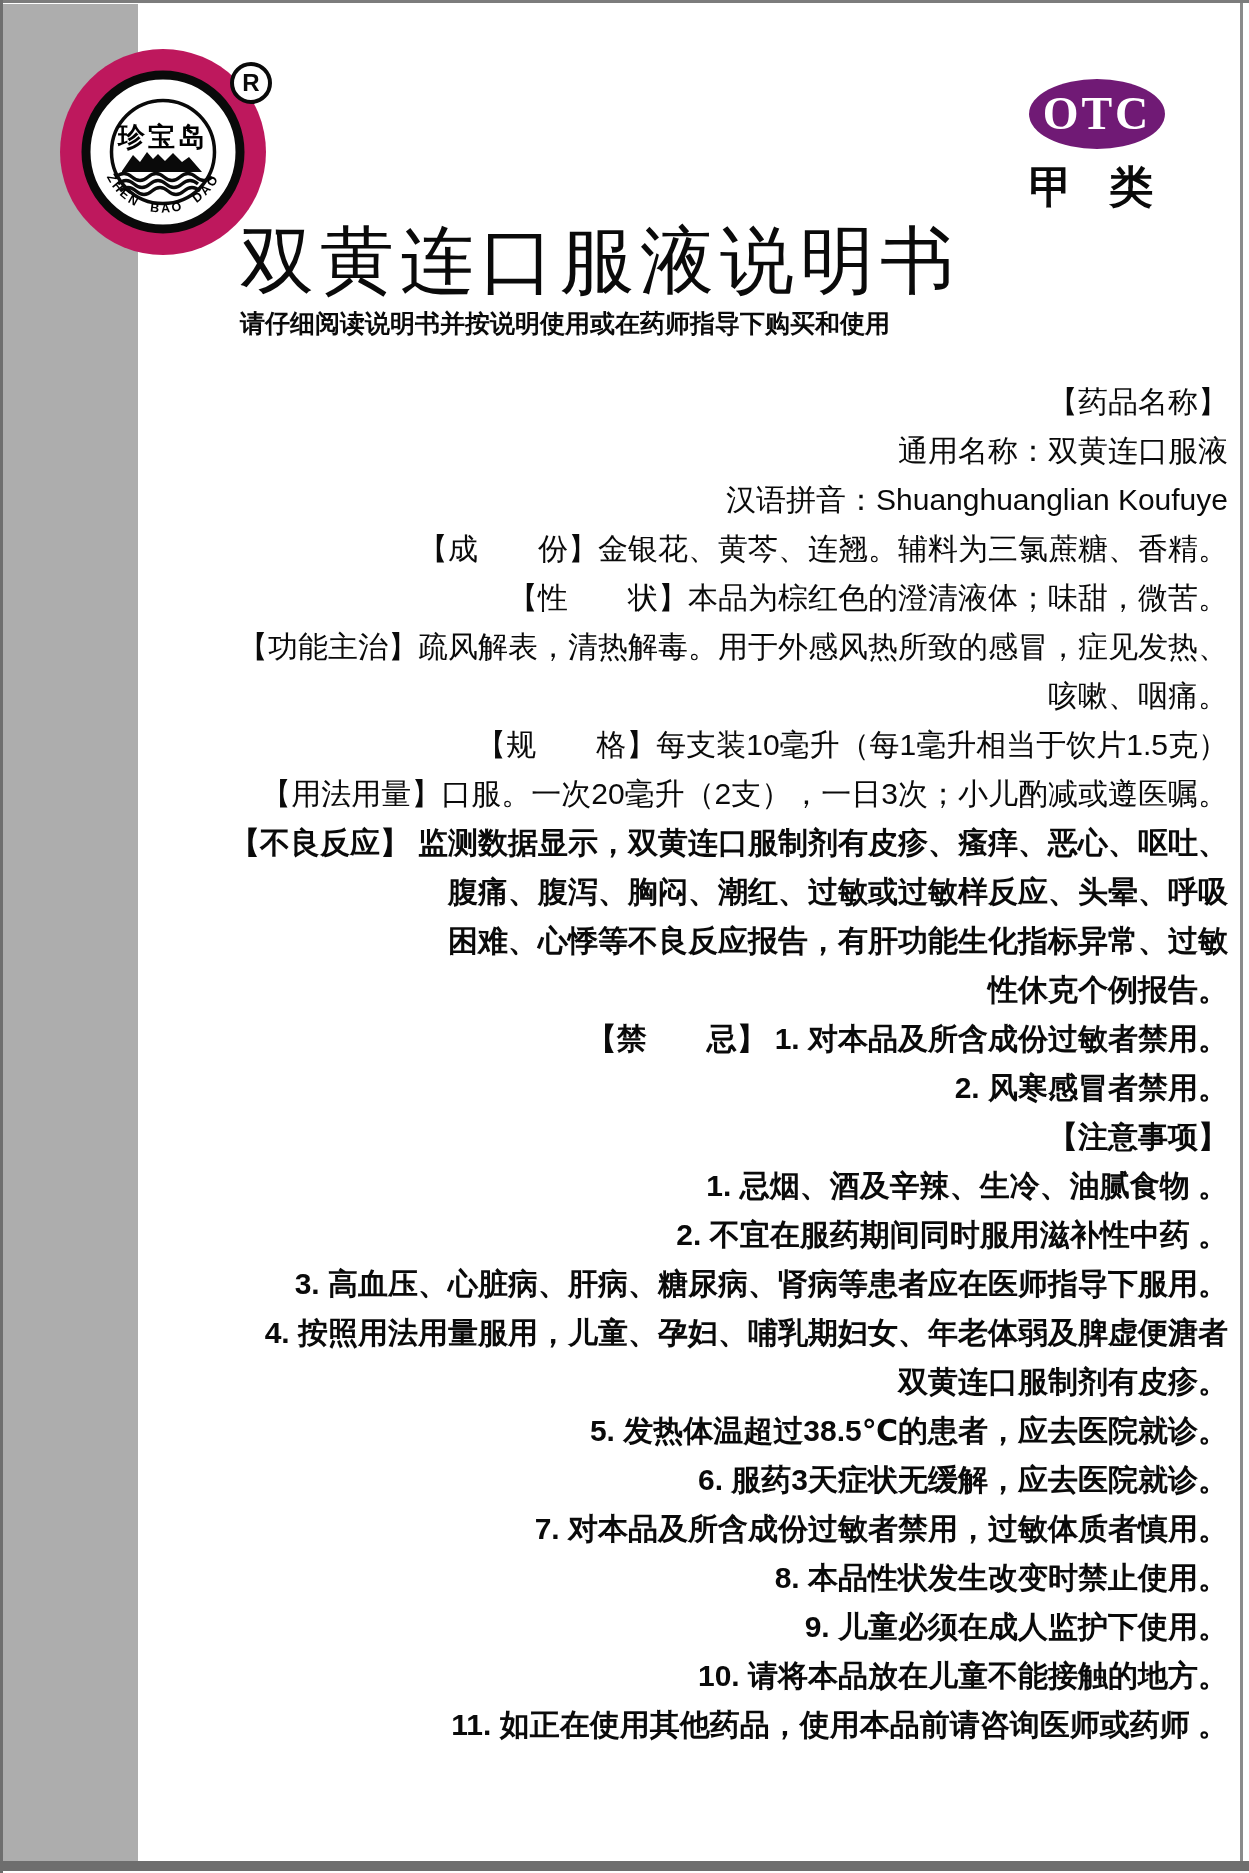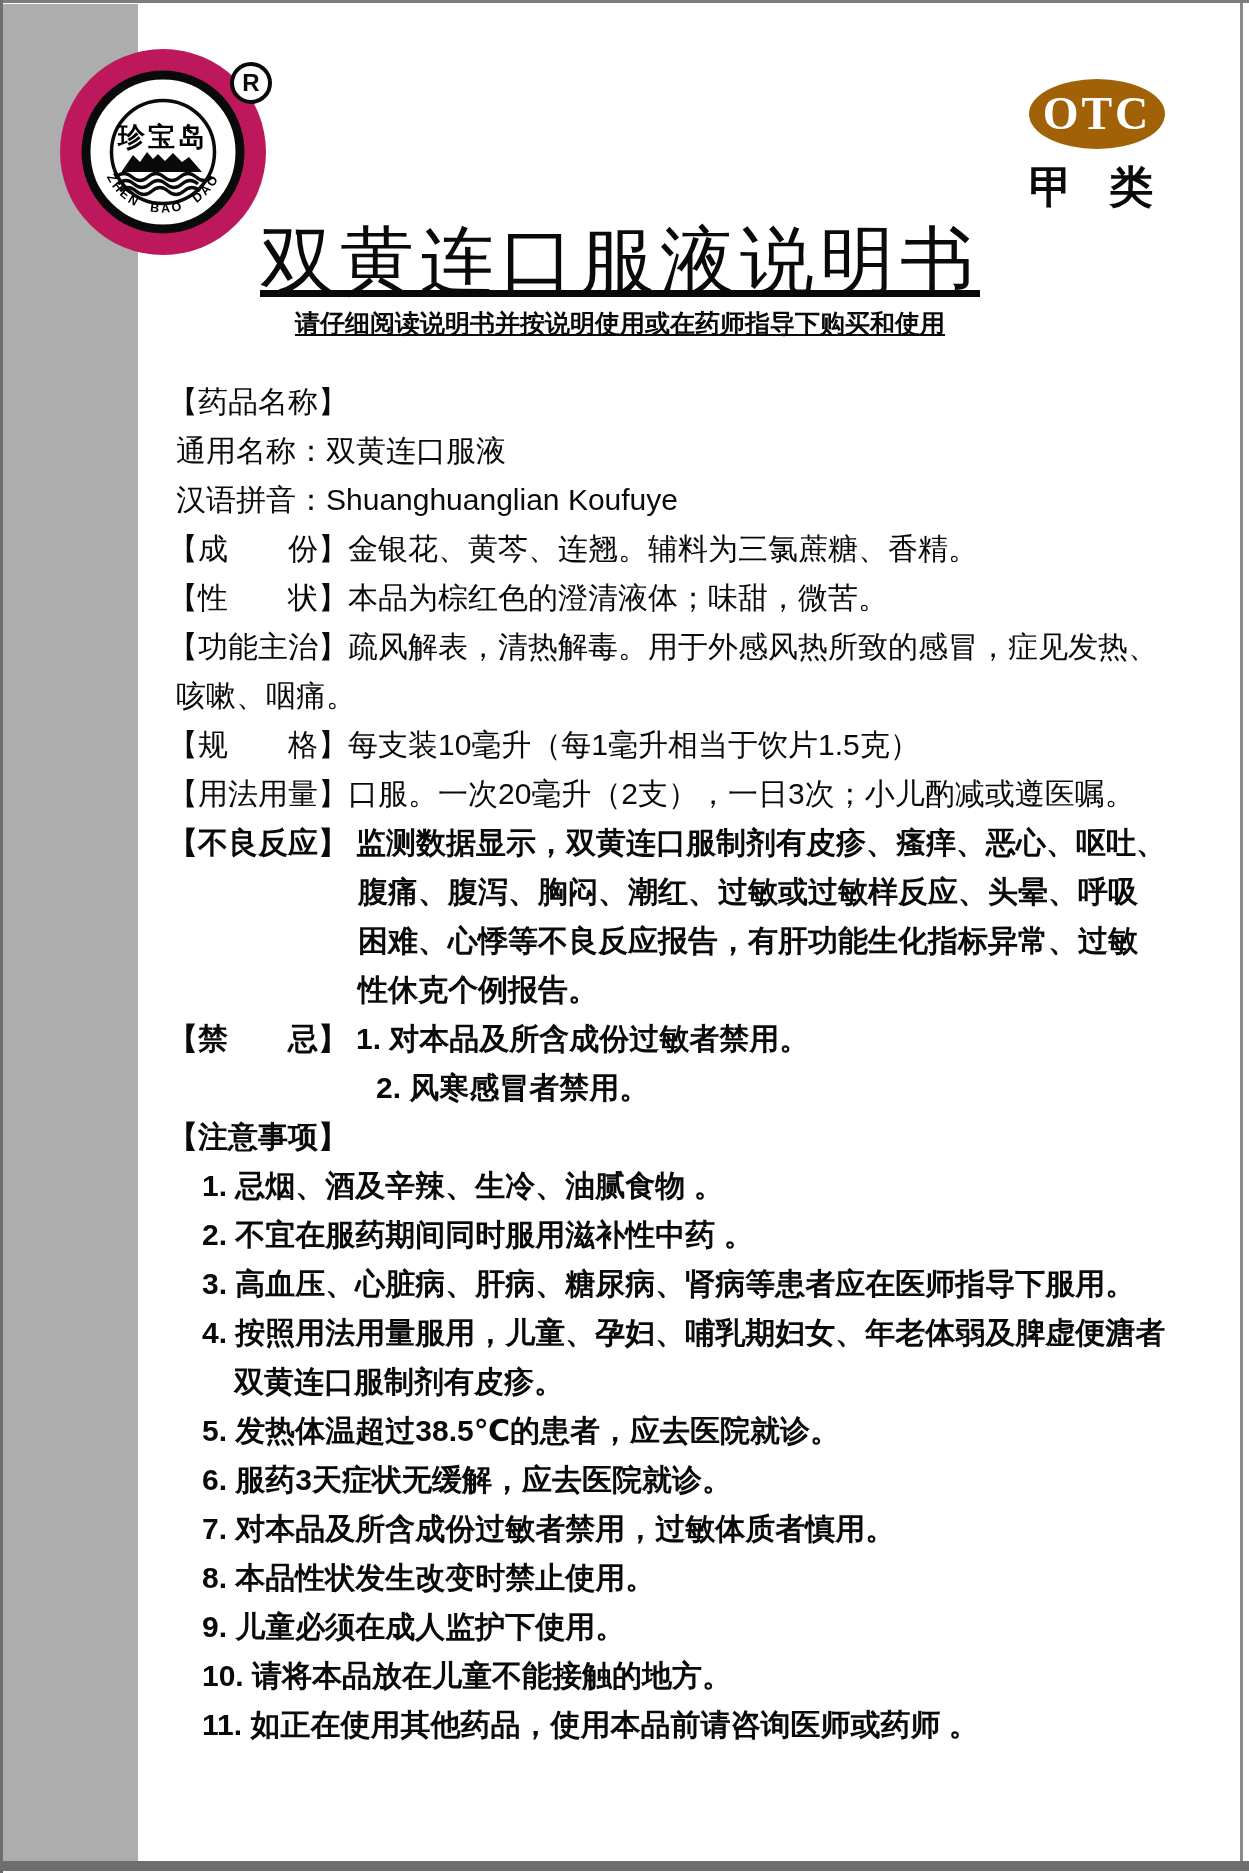--- a/index.html
+++ b/index.html
@@ -18,40 +18,40 @@
   
   .logo-halo{position:absolute;left:60px;top:49px;width:206px;height:206px;background:#be185d;border-radius:50%;}
   .reg-mark{
     position:absolute;left:230px;top:62px;width:34px;height:34px;border:4px solid #0a0a0a;border-radius:50%;
     display:flex;align-items:center;justify-content:center;font-weight:bold;font-size:24px;background:#fff;
   }
 
   
   .otc-wrap{position:absolute;left:1029px;top:79px;width:136px;text-align:center;}
   .otc-ellipse{
-    width:136px;height:70px;background:#a16207;border-radius:50%;
+    width:136px;height:70px;background:#701a75;border-radius:50%;
     display:flex;align-items:center;justify-content:center;
   }
   .otc-text{
     color:#ffffff;font-family:"Liberation Serif","DejaVu Serif",serif;
     font-weight:bold;font-size:46px;letter-spacing:3px;line-height:70px;
   }
   .otc-class{margin-top:9px;font-size:44px;font-weight:bold;letter-spacing:12px;white-space:nowrap;}
 
   
-  .header-block{position:absolute;left:240px;top:220px;width:760px;text-align:center;text-decoration:underline;}
+  .header-block{position:absolute;left:240px;top:220px;width:760px;text-align:left;}
   .doc-title{
     font-family:"Liberation Serif","DejaVu Serif",serif;font-size:74px;line-height:82px;
     font-weight:normal;letter-spacing:6px;white-space:nowrap;
   }
   .doc-subtitle{font-size:25px;line-height:42px;font-weight:bold;white-space:nowrap;}
 
   
   .content{position:absolute;left:168px;top:377px;width:1060px;}
-  .line{height:49px;line-height:49px;font-size:30px;white-space:nowrap;}
+  .line{height:49px;line-height:49px;font-size:30px;white-space:nowrap;text-align:right;}
   .b{font-weight:bold;}
   .ind-a{padding-left:8px;}
   .hang{padding-left:190px;}
   .ind-jin{padding-left:208px;}
   .ind-item{padding-left:34px;}
   .ind-cont{padding-left:66px;}
   .gap{margin-left:8px;}
   .lbl{letter-spacing:0;}
 </style>
 </head>

